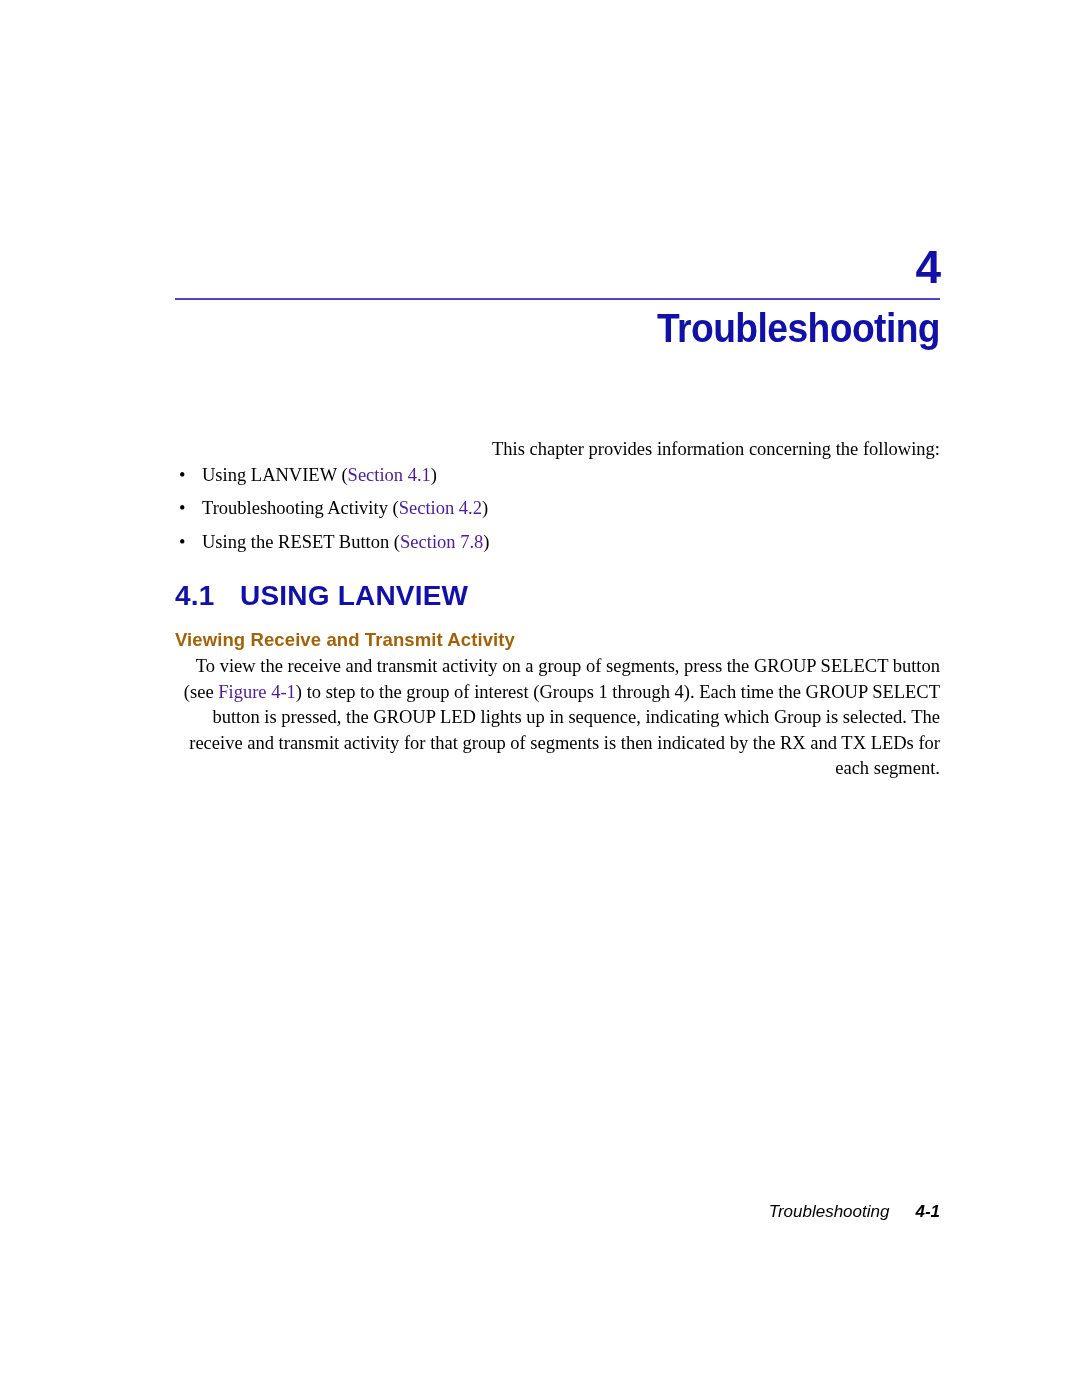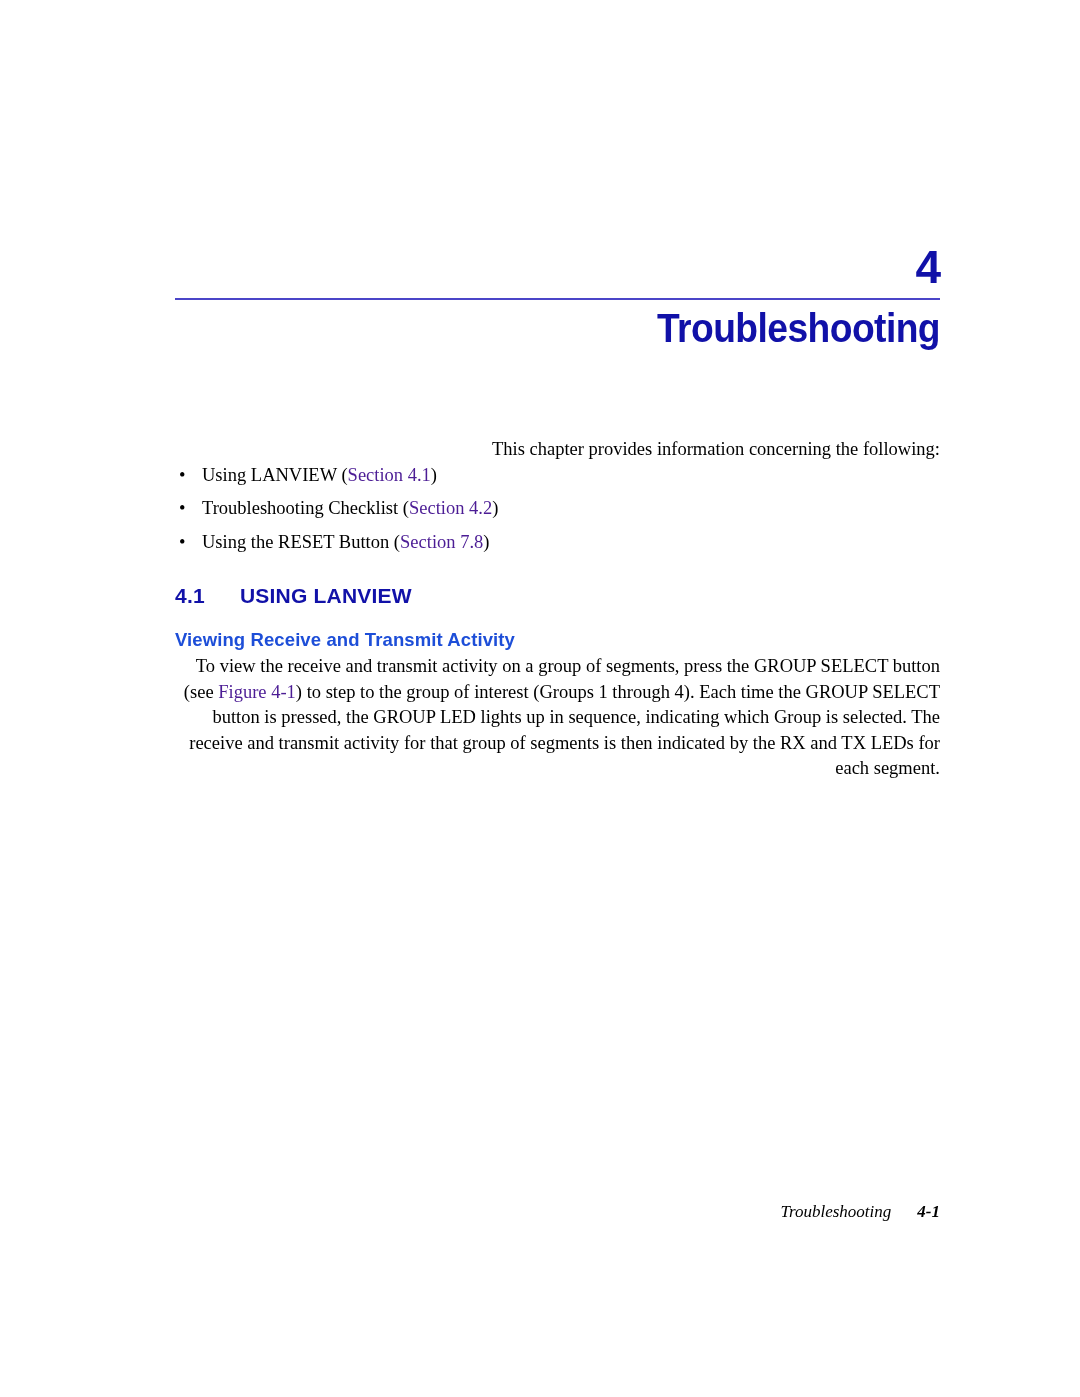--- a/index.html
+++ b/index.html
@@ -94,50 +94,50 @@
 
   a.xref, .xref {
     color: #4c1d95;
     text-decoration: none;
   }
 
   h2.section-heading {
     margin: 29px 0 9px 0;
     font-family: "Liberation Sans", "DejaVu Sans", sans-serif;
     font-weight: bold;
-    font-size: 21px;
+    font-size: 28px;
     line-height: 24px;
     color: #1111A8;
     letter-spacing: 0.2px;
   }
   h2.section-heading .num {
     display: inline-block;
     width: 65px;
   }
 
   h3.sub-heading {
     margin: 20px 0 3px 0;
     font-family: "Liberation Sans", "DejaVu Sans", sans-serif;
     font-weight: bold;
     font-size: 18.5px;
     line-height: 23px;
-    color: #1d4ed8;
+    color: #a16207;
     letter-spacing: 0.1px;
   }
 
   p.para-gap { }
 
   
   .footer {
     position: absolute;
     left: 175px;
     top: 1202px;
     width: 765px;
     text-align: right;
-    font-family: Liberation Serif, serif;
+    font-family: Liberation Sans, sans-serif;
     color: #000000;
   }
   .footer .foot-title {
     font-style: italic;
     font-size: 17px;
   }
   .footer .foot-page {
     font-style: italic;
     font-weight: bold;
     font-size: 17px;
@@ -157,21 +157,21 @@
 
   <div class="content">
 
     <p class="body intro-line">This chapter provides information concerning the following:</p>
 
     <ul class="bullet-list">
       <li>
         <span class="dot">•</span><span>Using LANVIEW (</span><a class="xref" href="#">Section 4.1</a><span>)</span>
       </li>
       <li>
-        <span class="dot">•</span><span>Troubleshooting Checklist (</span><a class="xref" href="#">Section 4.2</a><span>)</span>
+        <span class="dot">•</span><span>Troubleshooting Activity (</span><a class="xref" href="#">Section 4.2</a><span>)</span>
       </li>
       <li>
         <span class="dot">•</span><span>Using the RESET Button (</span><a class="xref" href="#">Section 7.8</a><span>)</span>
       </li>
     </ul>
 
     <h2 class="section-heading">
       <span class="num">4.1</span><span>USING LANVIEW</span>
     </h2>
 

